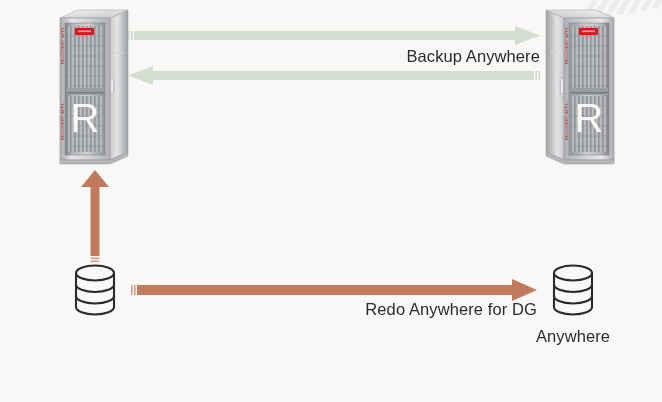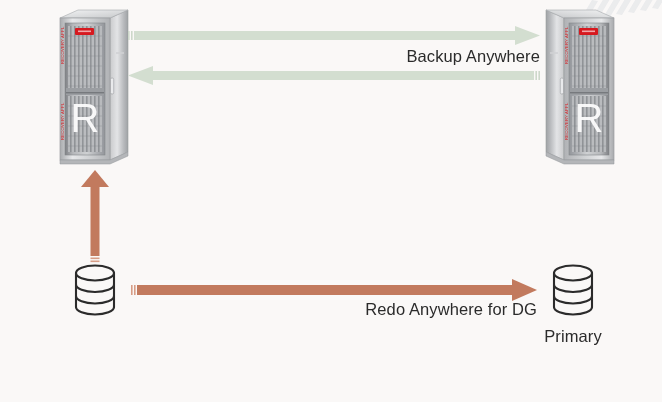--- a/index.html
+++ b/index.html
@@ -269,15 +269,15 @@
   <svg class="abs" style="left:549px; top:263px; width:48px; height:54px;" viewBox="0 0 48 54" xmlns="http://www.w3.org/2000/svg">
     <g fill="none" stroke="#2b2b2b" stroke-width="2.1" stroke-linecap="round">
       <ellipse cx="24" cy="10" rx="19" ry="7.5"></ellipse>
       <path d="M5 10 L5 44"></path>
       <path d="M43 10 L43 44"></path>
       <path d="M5 44 A19 7.5 0 0 0 43 44"></path>
       <path d="M5 21.5 A19 7.5 0 0 0 43 21.5"></path>
       <path d="M5 33 A19 7.5 0 0 0 43 33"></path>
     </g>
   </svg>
-  <div class="abs node-label" style="left:526px; top:327px; width:94px; text-align:center;">Primary</div>
+  <div class="abs node-label" style="left:526px; top:327px; width:94px; text-align:center;">Anywhere</div>
 
 </div>
 
 </body></html>

